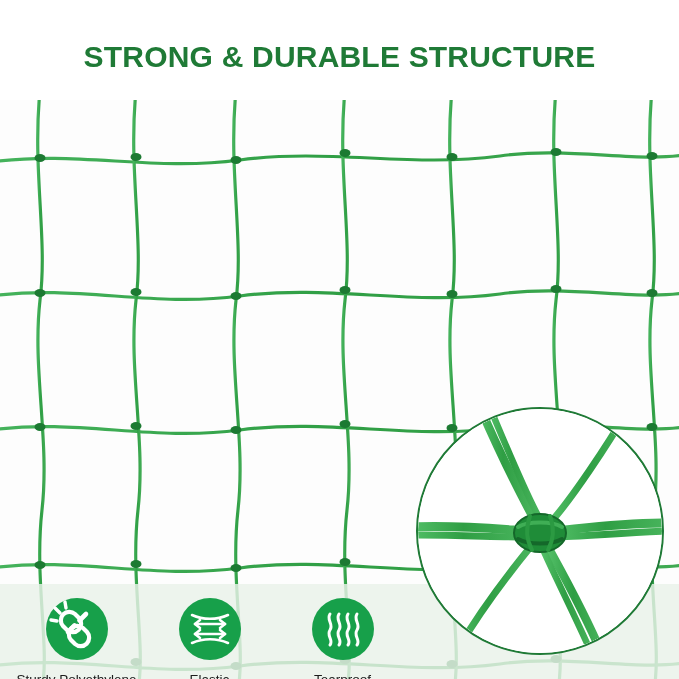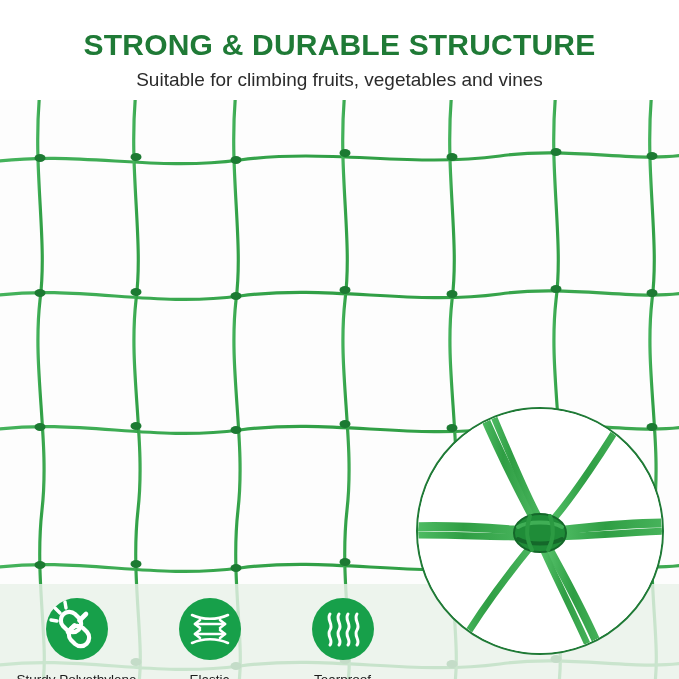--- a/index.html
+++ b/index.html
@@ -25,21 +25,21 @@
     left: 0;
     top: 0;
     width: 679px;
     height: 100px;
     background: #ffffff;
     z-index: 40;
     text-align: center;
   }
   #title {
     margin: 0;
-    padding-top: 28px;
+    padding-top: 40px;
     font-size: 30px;
     line-height: 34px;
     font-weight: bold;
     letter-spacing: 0.2px;
     color: #1f7a36;
     font-family: "Liberation Sans", sans-serif;
   }
   #subtitle {
     margin: 0;
     padding-top: 6px;
@@ -295,16 +295,15 @@
             <path d="M112 107 C 108 118, 108 130, 114 141" fill="none" stroke="#2b9a42" stroke-width="4" stroke-linecap="round"></path>
             <path d="M132 107 C 136 118, 136 130, 130 141" fill="none" stroke="#2b9a42" stroke-width="4" stroke-linecap="round"></path>
           </g>
         </g>
       </svg>
     </div>
   </div>
 
   <div id="header">
     <h1 id="title">STRONG &amp; DURABLE STRUCTURE</h1>
-    <p id="subtitle">Suitable for climbing fruits, vegetables and vines</p>
   </div>
 
 </div>
 
 </body></html>

